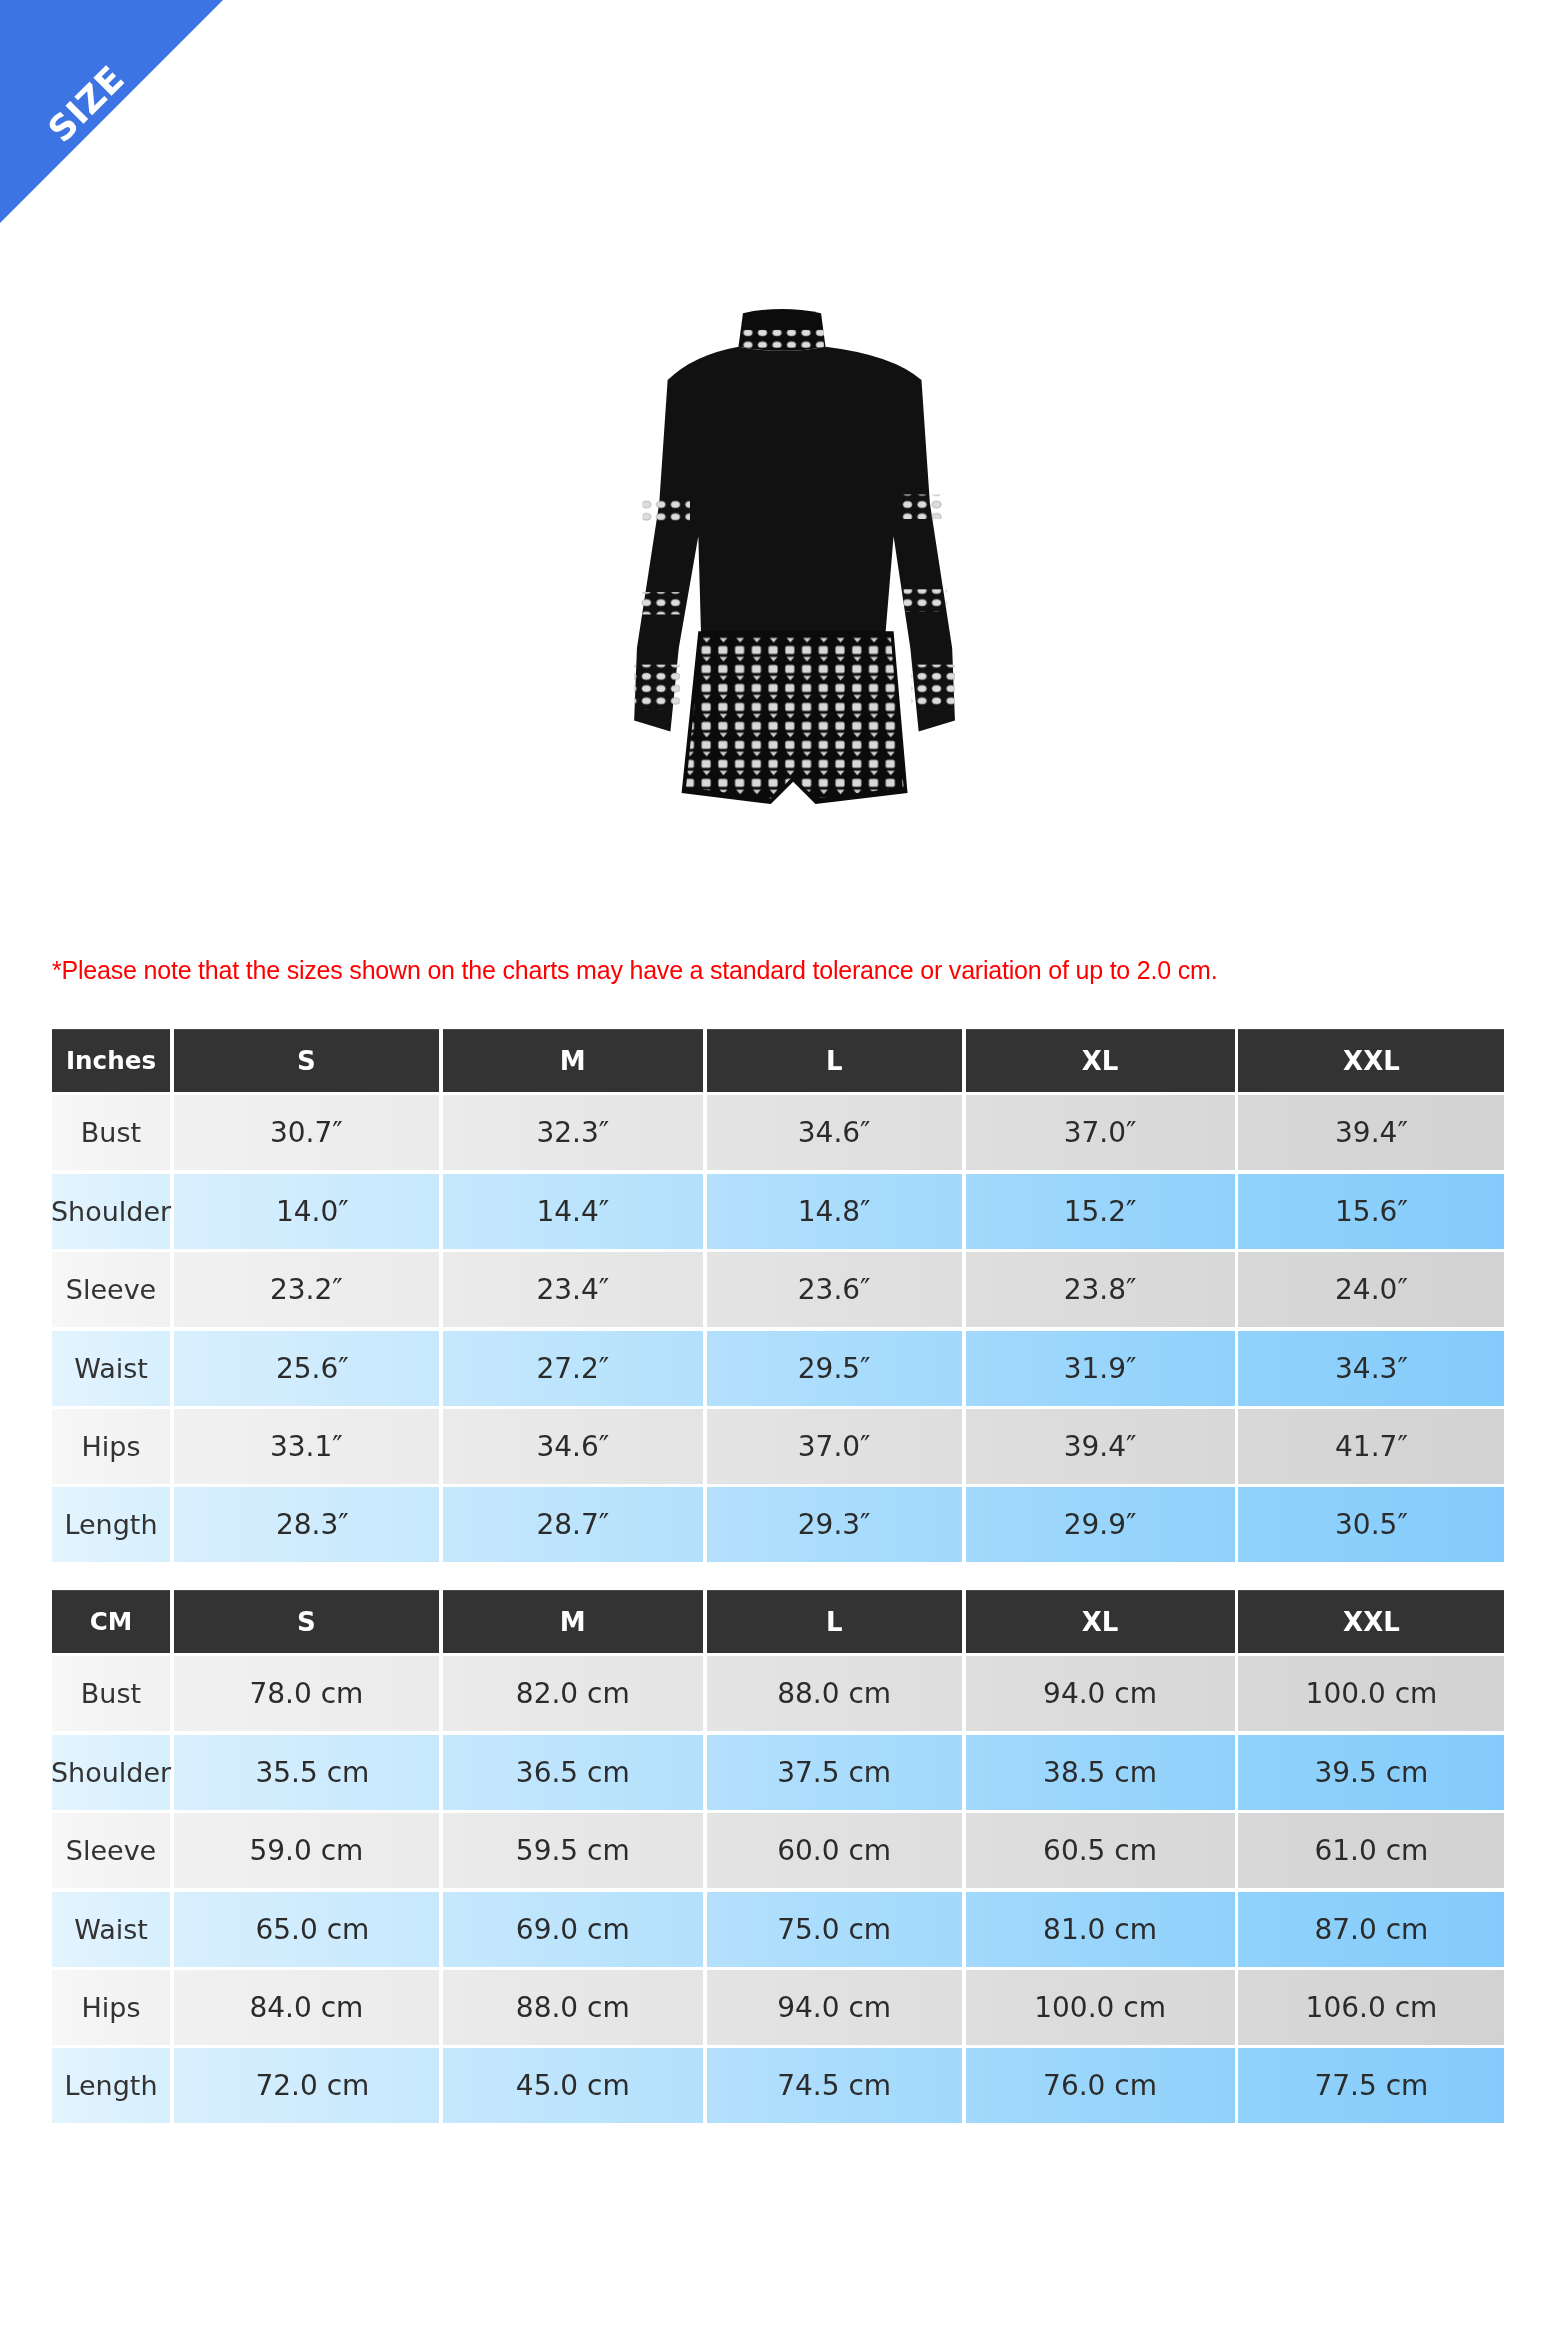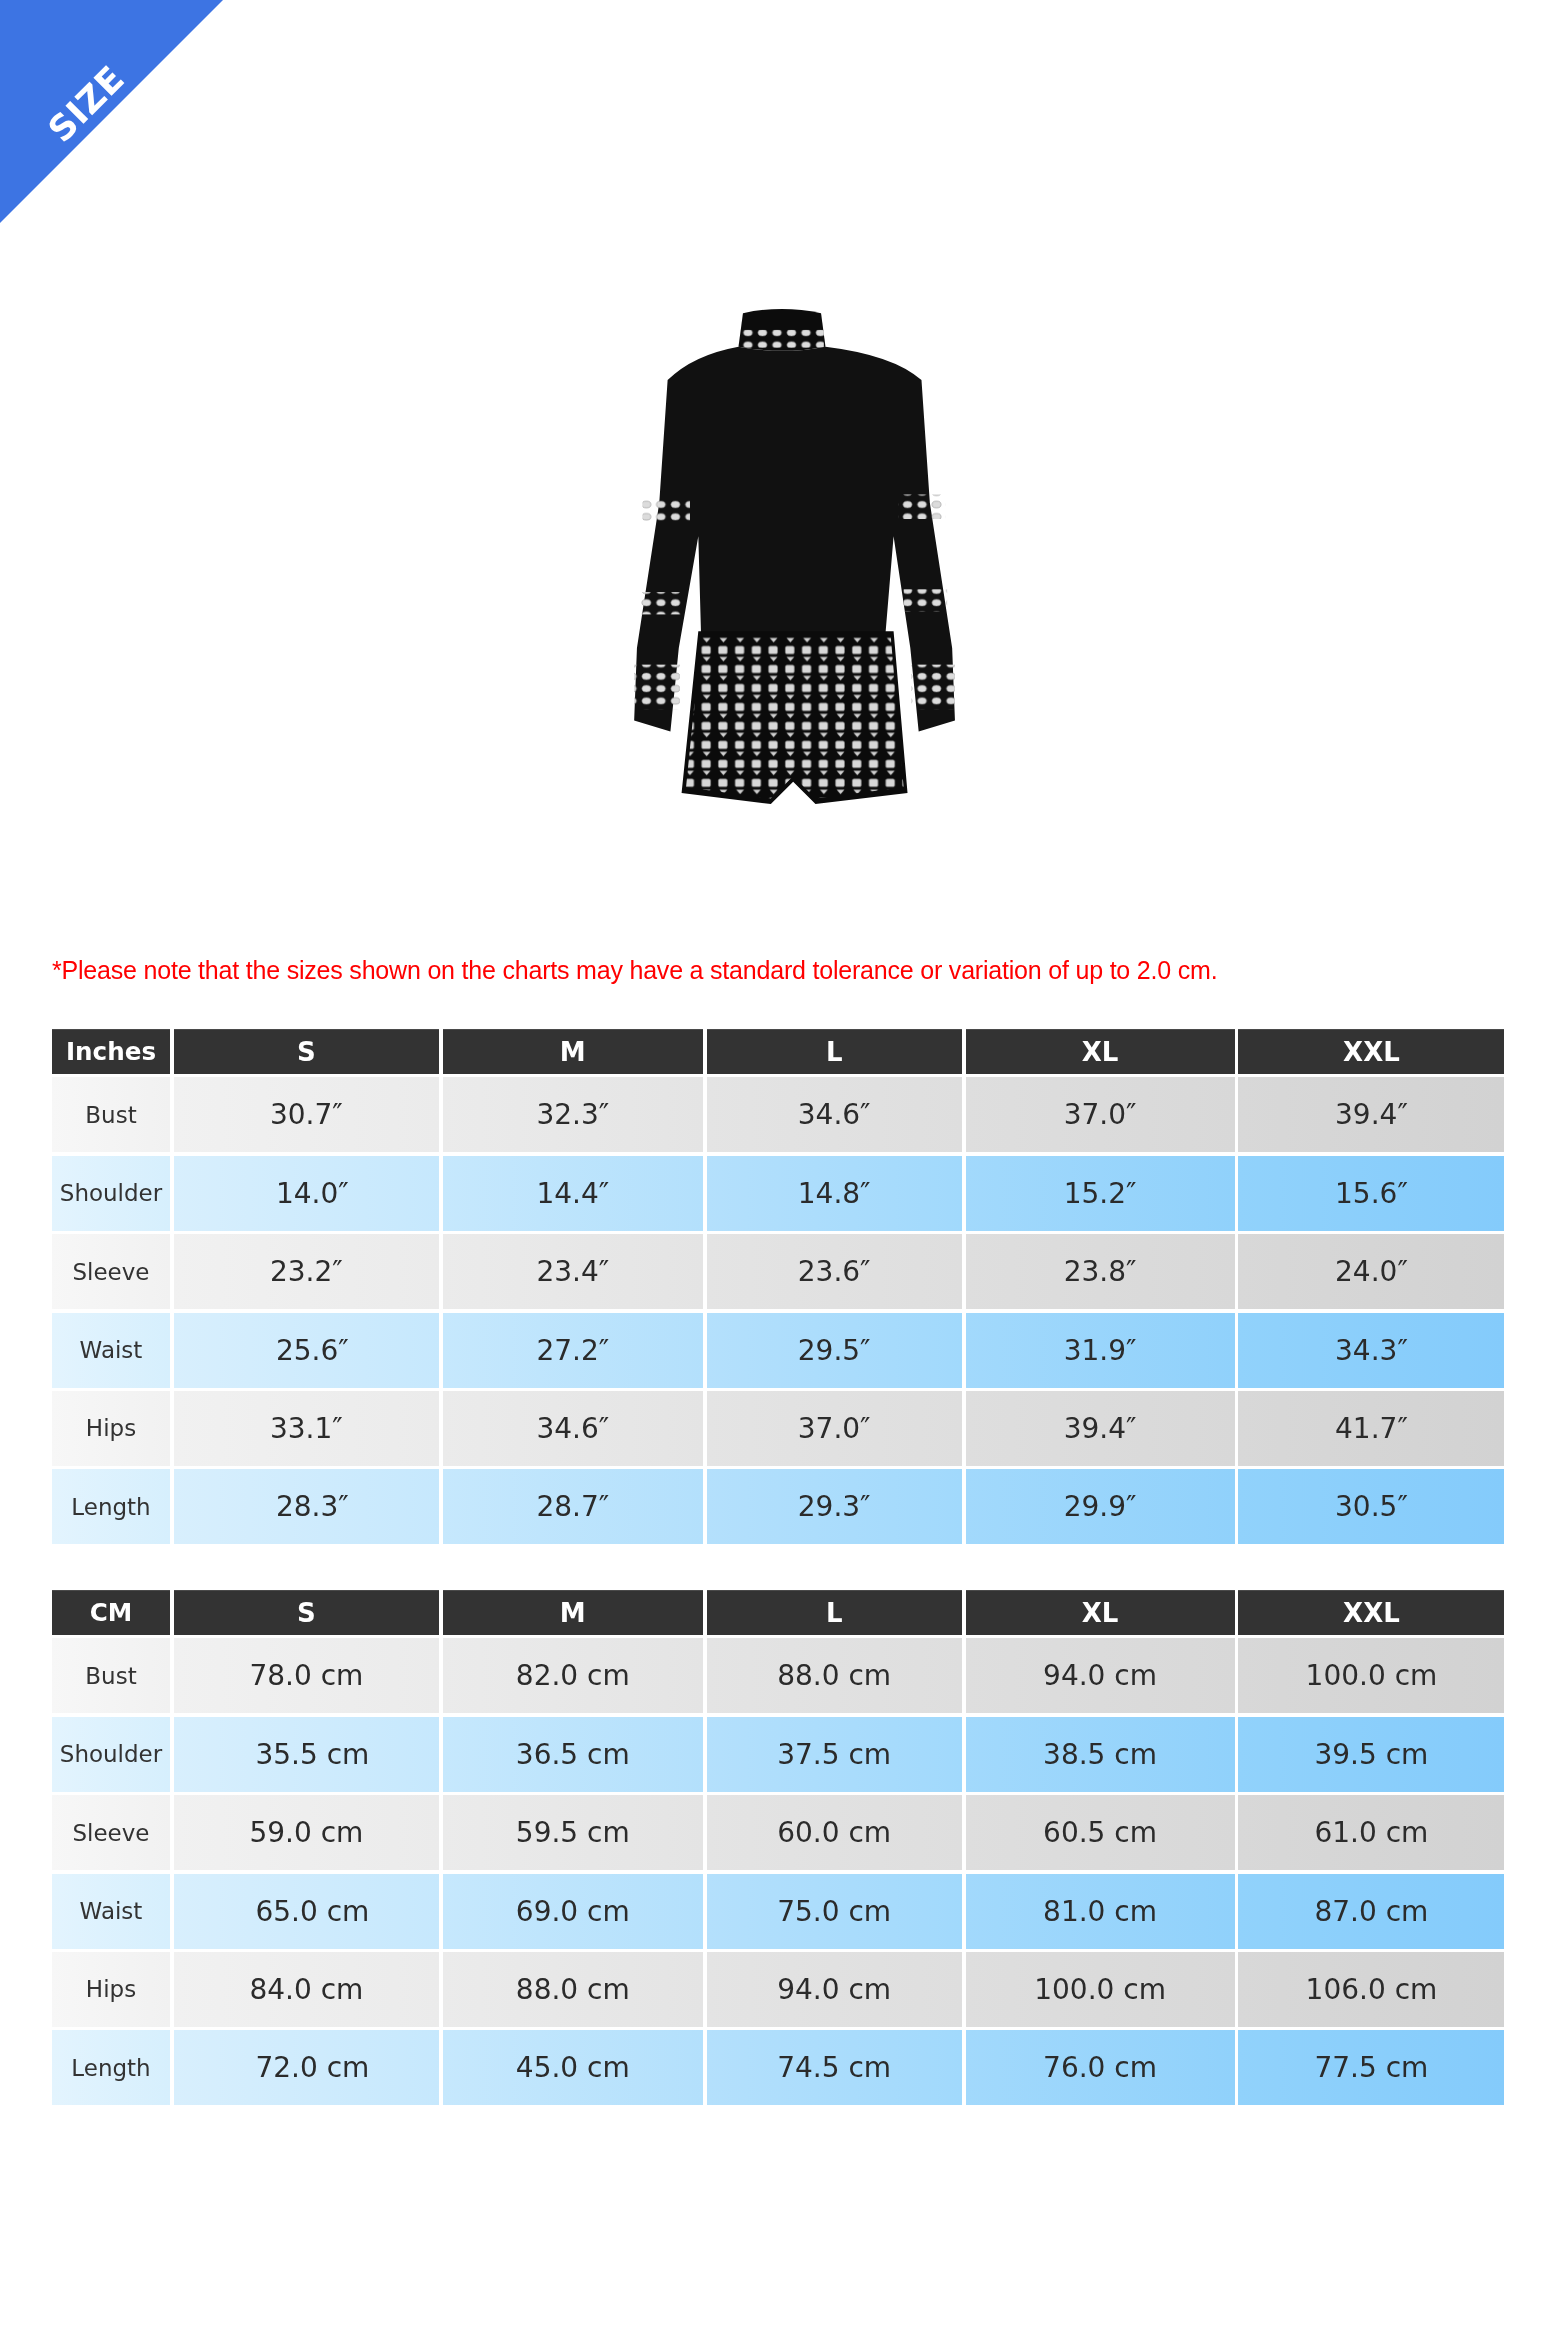--- a/index.html
+++ b/index.html
@@ -40,34 +40,34 @@
   .size-table {
     position: absolute; left: 52px; width: 1452px;
     display: grid;
     grid-template-columns: 118px 265px 260px 255px 269px 266px;
     column-gap: 3.9px; row-gap: 3.4px;
   }
   .size-table.inches { top: 1029px; }
   .size-table.cm { top: 1590px; }
 
   .th {
-    height: 45px; background: #333333; color: #ffffff;
+    height: 63px; background: #333333; color: #ffffff;
     display: flex; align-items: center; justify-content: center;
     font-weight: bold; font-size: 26px;
     font-family: "DejaVu Sans", sans-serif;
     box-shadow: inset 0 1.1px 0 #4a4a4a;
   }
   .th.first { font-size: 24.6px; }
 
   .td {
     height: 75px; display: flex; align-items: center; justify-content: center;
     font-size: 28px; color: #2b2b2b;
     font-family: "DejaVu Sans", sans-serif;
   }
-  .td.label { font-size: 23px; color: #333; }
+  .td.label { font-size: 27px; color: #333; }
 
   
   .row-gray .c0 { background: linear-gradient(90deg, #f7f7f7, #f1f1f1); }
   .row-gray .c1 { background: linear-gradient(90deg, #f1f1f1, #ebebeb); }
   .row-gray .c2 { background: linear-gradient(90deg, #ebebeb, #e4e4e4); }
   .row-gray .c3 { background: linear-gradient(90deg, #e4e4e4, #dedede); }
   .row-gray .c4 { background: linear-gradient(90deg, #dedede, #d8d8d8); }
   .row-gray .c5 { background: linear-gradient(90deg, #d8d8d8, #d2d2d2); }
 
   

